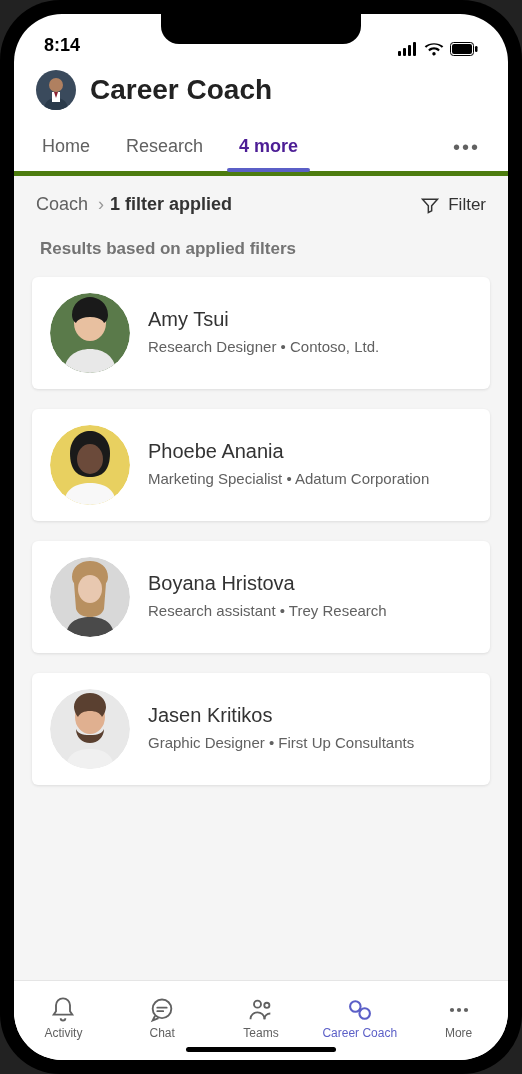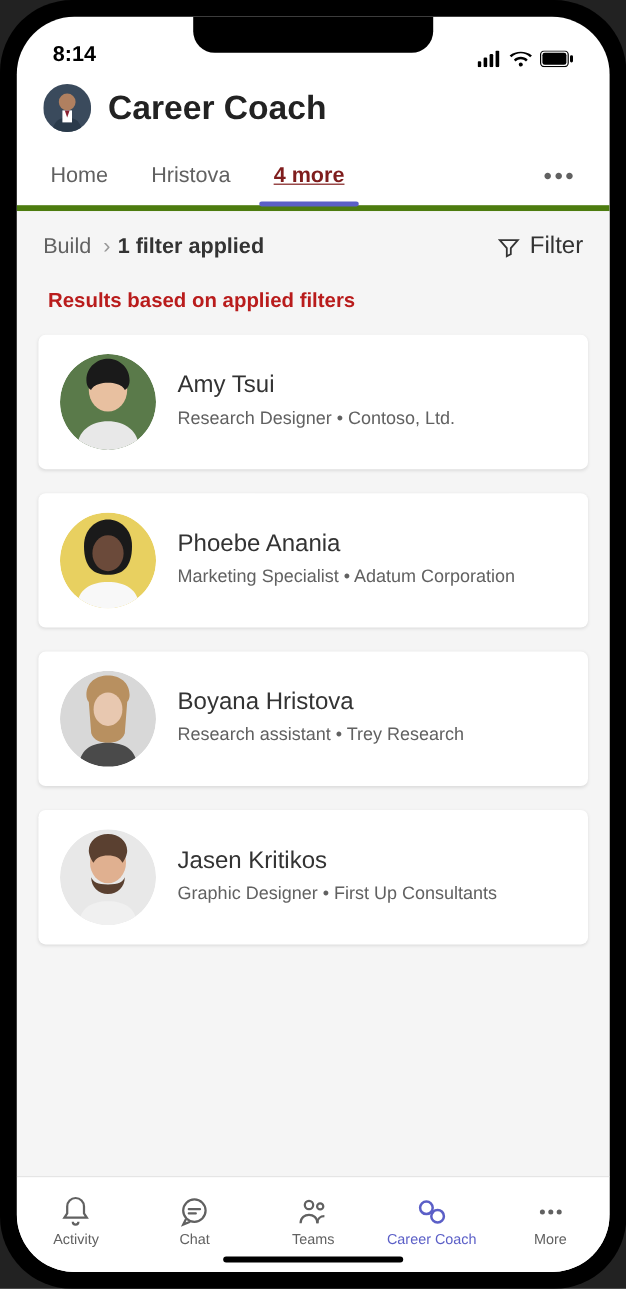--- a/index.html
+++ b/index.html
@@ -24,36 +24,36 @@
   }
   .avatar-sm {
     width: 40px; height: 40px; border-radius: 50%; overflow: hidden; flex: none;
     display: flex; align-items: center; justify-content: center; color: #fff; font-weight: 600;
   }
   .app-title { font-size: 28px; font-weight: 700; color: #222; }
   .tabs {
     display: flex; align-items: center; padding: 0 10px; border-bottom: 5px solid #4d7c0f;
   }
   .tab { padding: 12px 18px 14px; font-size: 18px; color: #616161; position: relative; cursor: pointer; }
-  .tab.active { color: #7f1d1d; font-weight: 700; text-decoration: underline; }
+  .tab.active { color: #4c1d95; font-weight: 700; }
   .tab.active::after {
     content: ""; position: absolute; left: 6px; right: 6px; bottom: -1px; height: 4px; background: #5b5fc7; border-radius: 2px;
   }
   .tab-more { margin-left: auto; padding: 12px 18px; color: #616161; font-size: 20px; cursor: pointer; letter-spacing: 2px; }
   .content { flex: 1; background: #f5f5f5; overflow: hidden; position: relative; }
   .breadcrumb-row {
     display: flex; align-items: center; padding: 18px 22px 14px; font-size: 18px; color: #616161;
   }
   .breadcrumb-row .crumb { }
   .breadcrumb-row .chev { margin: 0 6px 0 10px; color: #999; }
   .breadcrumb-row .crumb-active { font-weight: 700; color: #333; }
   .breadcrumb-row .spacer { flex: 1; }
-  .filter-btn { display: flex; align-items: center; gap: 8px; color: #333; font-size: 20px; cursor: pointer; }
+  .filter-btn { display: flex; align-items: center; gap: 8px; color: #333; font-size: 17px; cursor: pointer; }
   .page-title { padding: 8px 26px 18px; font-size: 26px; font-weight: 600; color: #252525; }
-  .results-label { padding: 10px 26px 18px; font-size: 17px; font-weight: 700; color: #b91c1c; }
+  .results-label { padding: 10px 26px 18px; font-size: 17px; font-weight: 700; color: #737373; }
   .cards { padding: 0 18px; display: flex; flex-direction: column; gap: 20px; }
   .card {
     background: #fff; border-radius: 6px; box-shadow: 0 1px 3px rgba(0,0,0,.1); padding: 16px 18px; display: flex; gap: 18px; align-items: center; cursor: pointer;
   }
   .card .avatar-lg { width: 80px; height: 80px; border-radius: 50%; overflow: hidden; flex: none; display:flex; align-items:center; justify-content:center; }
   .card .avatar-lg svg { width: 100%; height: 100%; }
   .card .info { flex: 1; }
   .card .name { font-size: 20px; color: #333; margin-bottom: 6px; }
   .card .role { font-size: 15px; color: #616161; line-height: 1.35; }
   .bottom-nav {
@@ -102,28 +102,28 @@
           <path d="M8 40c0-8 5-12 12-12s12 4 12 12" fill="#2a3a4a"></path>
           <rect x="16" y="22" width="8" height="10" fill="#fff"></rect>
           <path d="M18 22l2 6 2-6" fill="#8a2030"></path>
         </svg>
       </div>
       <div class="app-title">Career Coach</div>
     </div>
 
     <div class="tabs">
       <div class="tab">Home</div>
-      <div class="tab">Hristova</div>
+      <div class="tab">Research</div>
       <div class="tab active">4 more</div>
       <div class="tab-more">•••</div>
     </div>
 
     <div class="content">
       <div class="breadcrumb-row">
-        <span class="crumb">Build</span>
+        <span class="crumb">Coach</span>
         <span class="chev">›</span>
         <span class="crumb-active">1 filter applied</span>
         <span class="spacer"></span>
         <span class="filter-btn">
           <svg width="20" height="20" viewBox="0 0 24 24" fill="none" stroke="#333" stroke-width="1.8">
               <path d="M3 5h18l-7 8v6l-4 2v-8L3 5z"></path>
             </svg>
           <span>Filter</span>
         </span>
       </div>

